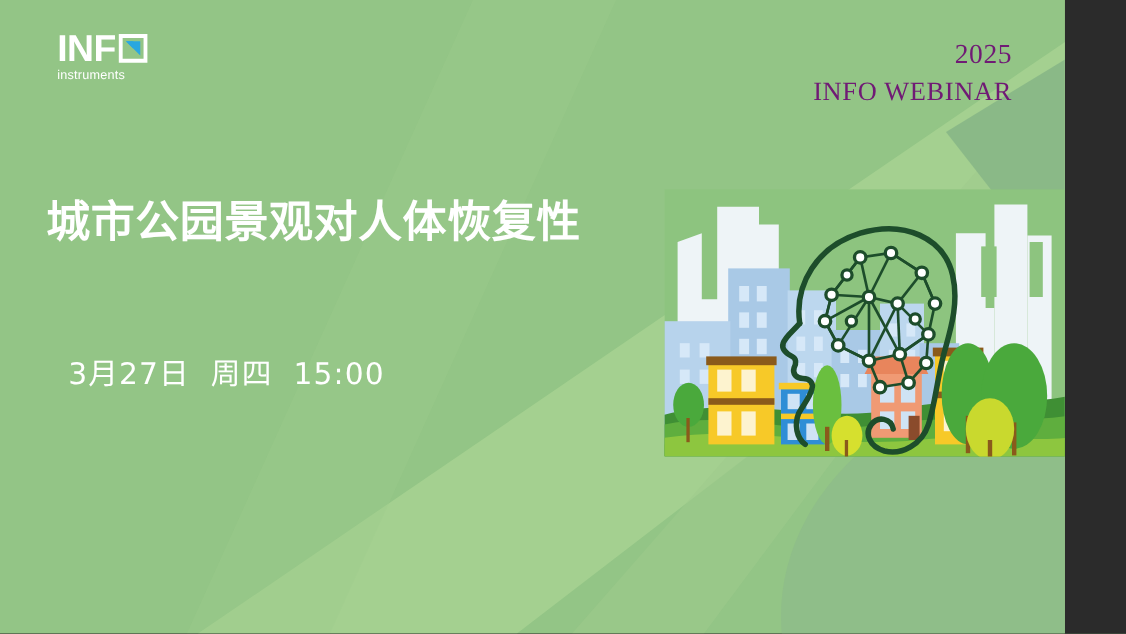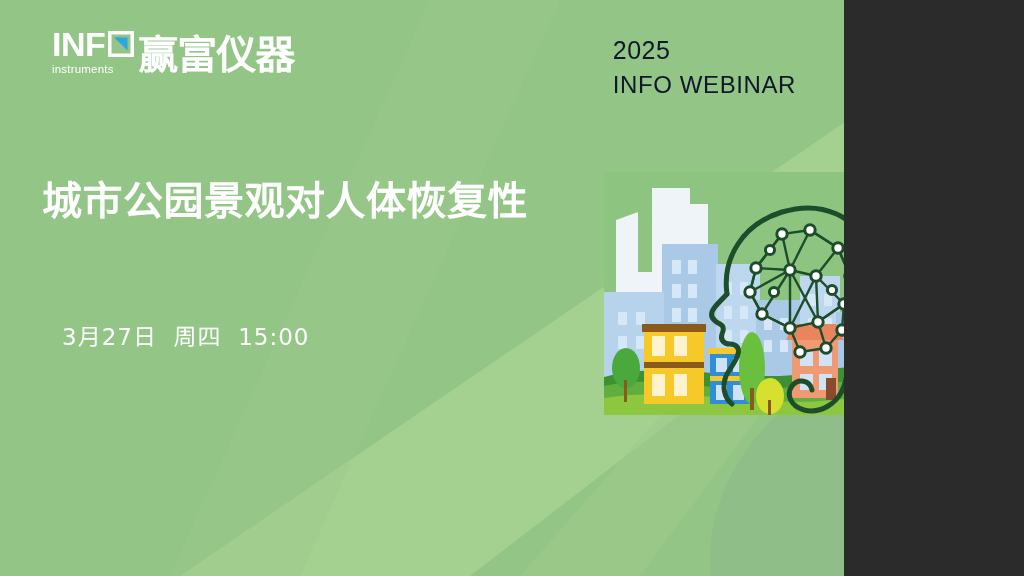--- a/index.html
+++ b/index.html
@@ -3,21 +3,21 @@
 <meta charset="utf-8">
 <title>INFO Webinar Poster</title>
 <style>
   html, body {
     margin: 0;
     padding: 0;
     background: #2b2b2b;
   }
   #poster {
     position: relative;
-    width: 844px;
+    width: 968px;
     height: 576px;
     overflow: hidden;
     background: #93c586;
     font-family: "Liberation Sans", "DejaVu Sans", sans-serif;
     -webkit-font-smoothing: antialiased;
   }
 
   
   .bg-layer { position: absolute; inset: 0; overflow: hidden; }
   .bg-svg { position: absolute; inset: 0; width: 1024px; height: 576px; display: block; }
@@ -75,21 +75,23 @@
     line-height: 1;
     letter-spacing: -1px;
     margin-bottom: 1px;
   }
 
   
   #meta-block {
     position: absolute;
     right: 48px;
     top: 36px;
-    color: #0f172a;
+    text-align: right;
+    color: #701a75;
+    font-family: Liberation Serif, serif;
   }
   #meta-year {
     font-size: 25px;
     font-weight: 400;
     letter-spacing: 0.5px;
     line-height: 1.15;
   }
   #meta-label {
     font-size: 24px;
     font-weight: 400;
@@ -113,21 +115,21 @@
   }
   #headline .hl-line { display: block; white-space: nowrap; }
 
   #date-line {
     position: absolute;
     left: 62px;
     top: 318px;
     color: #ffffff;
     font-family: "DejaVu Sans", "Liberation Sans", sans-serif;
     font-weight: 400;
-    font-size: 23px;
+    font-size: 27px;
     letter-spacing: 1px;
     white-space: pre;
   }
 
   
   #illustration {
     position: absolute;
     left: 604px;
     top: 172px;
     width: 367px;
@@ -162,21 +164,20 @@
         <span class="logo-o">
           <svg viewBox="0 0 26 26" width="26" height="26">
             <path d="M1,1 H25 V25 H1 Z" fill="none" stroke="#ffffff" stroke-width="5"></path>
             <path d="M6.5,6.5 H19.5 V19.5 Z" fill="#2aa7e0"></path>
             <path d="M6.5,6.5 H13 V13 Z" fill="#2aa7e0"></path>
           </svg>
         </span>
       </span>
       <span class="logo-sub">instruments</span>
     </span>
-    <span class="logo-cn">赢富仪器</span>
   </div>
 
   <div id="meta-block">
     <div id="meta-year">2025</div>
     <div id="meta-label">INFO WEBINAR</div>
   </div>
 
   <div id="headline">
     <span class="hl-line">城市公园景观对人体恢复性</span>
   </div>

